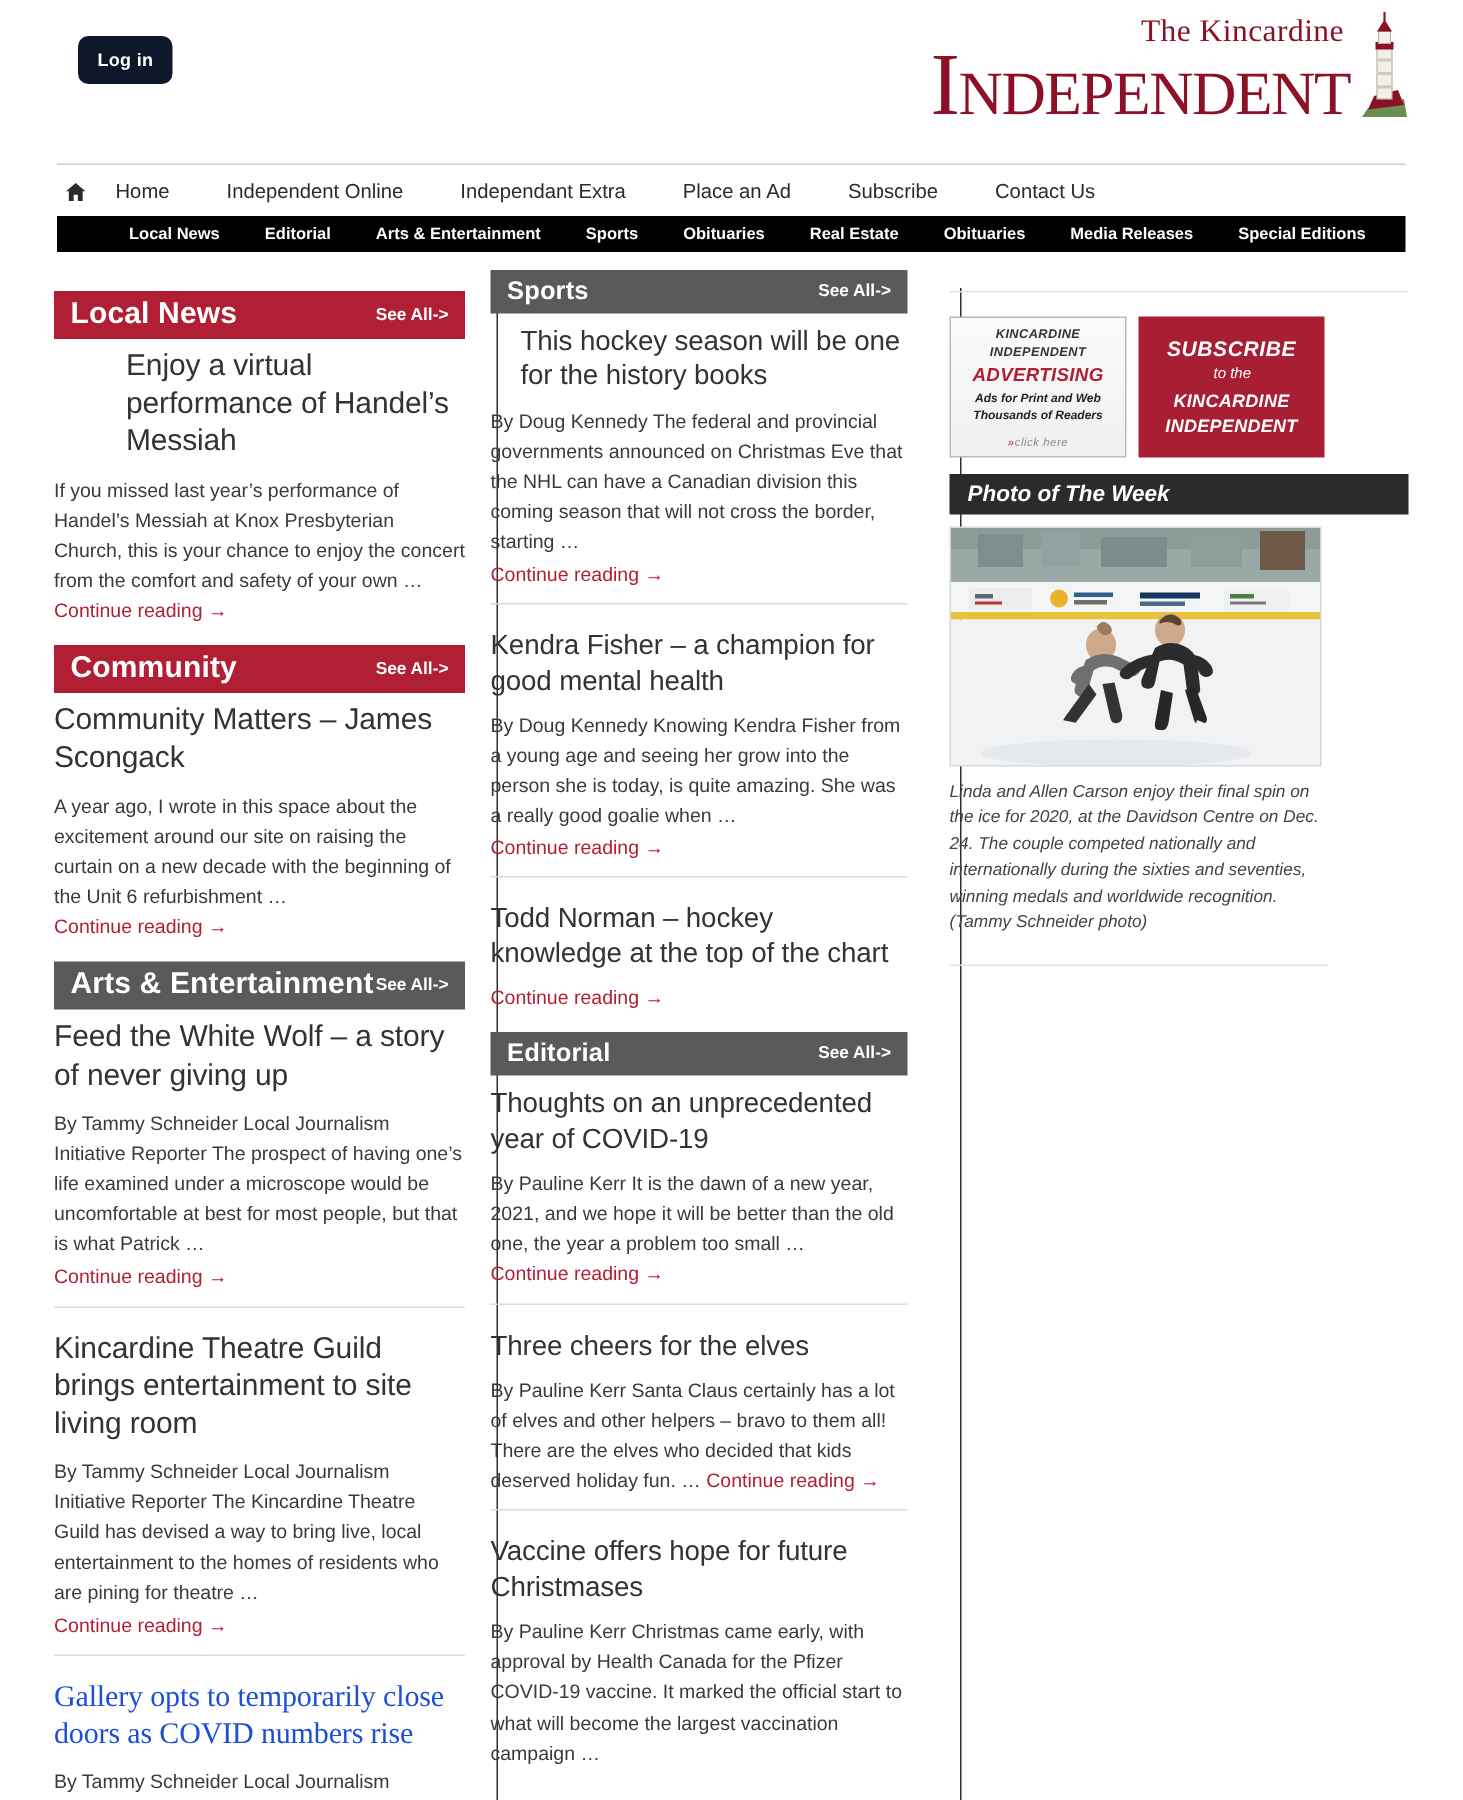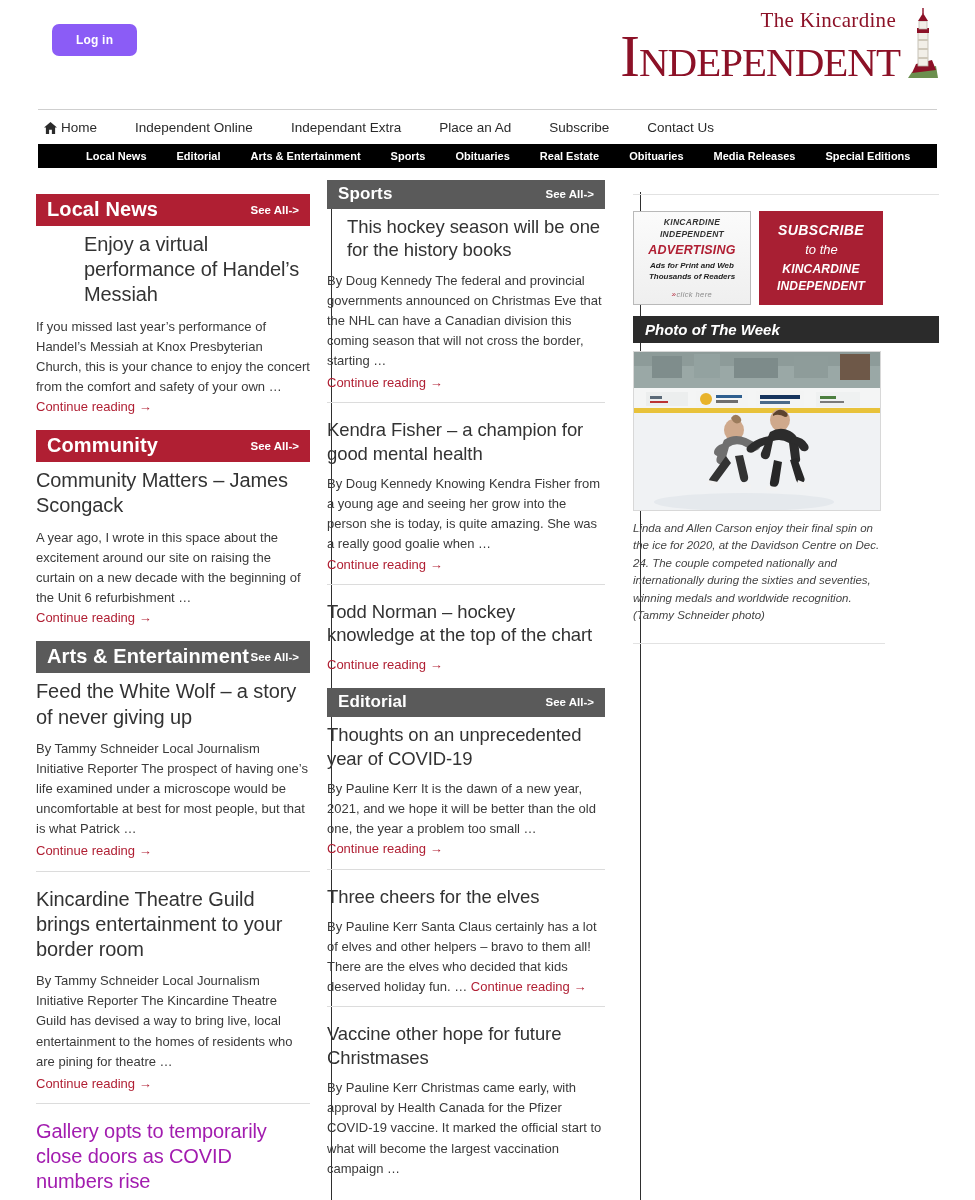--- a/index.html
+++ b/index.html
@@ -13,24 +13,24 @@
     position: relative;
   }
   
   .masthead {
     position: relative;
     height: 105px;
     padding: 0 38px;
   }
   .login-btn {
     position: absolute; left: 52px; top: 24px;
-    background: #8b5cf6; color:#fff;
+    background: #0f172a; color:#fff;
     border: none; border-radius: 7px;
     font-size: 12px; font-weight: bold;
-    padding: 9px 24px;
+    padding: 9px 13px;
     font-family: "Liberation Sans", sans-serif;
     cursor: pointer;
     letter-spacing: .2px;
   }
   .logo-wrap {
     position:absolute; right: 35px; top: 6px;
     display:flex; align-items:flex-end; gap: 6px;
   }
   .logo-text { position: relative; text-align:right; line-height:1; }
   .logo-the {
@@ -56,21 +56,21 @@
   .lighthouse { width: 34px; height: 72px; position: relative; margin-bottom: 6px; }
   
   .nav-sep { height:1px; background:#cfcfcf; margin: 4px 38px 0 38px; }
   .mainnav {
     display:flex; align-items:center; gap: 38px;
     padding: 10px 38px 9px 44px;
     font-size: 13.5px;
     color: #2b2b2b;
   }
   .mainnav a { color:#2b2b2b; text-decoration:none; white-space:nowrap; }
-  .home-item { display:flex; align-items:center; gap:4px; }
+  .home-item { display:flex; align-items:center; gap:20px; }
   .home-ico { display:inline-block; width:13px; height:12px; }
   .subnav {
     background:#000; color:#fff;
     display:flex; align-items:center; gap: 30px;
     padding: 6px 38px 6px 48px;
     font-size: 11px; font-weight: bold;
     margin: 0 38px 0 38px;
   }
   .subnav a { color:#fff; text-decoration:none; white-space:nowrap; }
   
@@ -123,21 +123,21 @@
   .ad-big { font-size:12.5px; font-weight:bold; color:#b01f33; letter-spacing:.2px; margin:3px 0 3px 0; }
   .ad-l2 { font-size:8px; font-weight:bold; color:#222; line-height:1.4; }
   .ad-click { font-size:7.5px; color:#8a8a8a; margin-top:7px; letter-spacing:.4px; }
   .ad-click .bullet { color:#b01f33; }
   .sub-box {
     width: 124px; height: 94px; background:#a81f33; color:#fff;
     display:flex; flex-direction:column; align-items:center;
     justify-content:center; text-align:center; padding: 4px;
   }
   .sub-1 { font-size: 14px; font-weight:bold; letter-spacing:.4px; }
-  .sub-2 { font-size: 13px; margin: 4px 0 4px 1px; }
+  .sub-2 { font-size: 10px; margin: 4px 0 4px 1px; }
   .sub-3 { font-size: 12px; font-weight:bold; line-height:1.35; letter-spacing:.2px; }
   .potw-head {
     background:#2b2b2b; color:#fff; margin: 11px 0 8px 28px;
     padding: 5px 12px; font-style: italic; font-weight:bold; font-size: 15px;
   }
   .photo {
     margin-left: 28px; width: 248px; height: 160px;
     position: relative; overflow:hidden;
     border: 1px solid #d8d8d8;
   }
@@ -235,26 +235,26 @@
         <div class="sec-head gray">
           <span class="sec-title">Arts &amp; Entertainment</span>
           <a class="see-all" href="#">See All-&gt;</a>
         </div>
         <div class="art">
           <a class="art-title" href="#" style="display: block; text-decoration: none; color: rgb(51, 51, 51);">Feed the White Wolf – a story of never giving up</a>
           <p class="art-excerpt">By Tammy Schneider Local Journalism Initiative Reporter The prospect of having one’s life examined under a microscope would be uncomfortable at best for most people, but that is what Patrick …</p>
           <div class="art-excerpt" style="margin-top: 2px;"><a class="more" href="#">Continue reading →</a></div>
         </div>
         <div class="art">
-          <a class="art-title" href="#" style="display: block; text-decoration: none; color: rgb(51, 51, 51);">Kincardine Theatre Guild brings entertainment to your border room</a>
+          <a class="art-title" href="#" style="display: block; text-decoration: none; color: rgb(51, 51, 51);">Kincardine Theatre Guild brings entertainment to site living room</a>
           <p class="art-excerpt">By Tammy Schneider Local Journalism Initiative Reporter The Kincardine Theatre Guild has devised a way to bring live, local entertainment to the homes of residents who are pining for theatre …</p>
           <div class="art-excerpt" style="margin-top: 2px;"><a class="more" href="#">Continue reading →</a></div>
         </div>
         <div class="art">
-          <a class="art-title" href="#" style="display: block; text-decoration: none; color: #a21caf;">Gallery opts to temporarily close doors as COVID numbers rise</a>
+          <a class="art-title" href="#" style="display: block; text-decoration: none; color: #1d4ed8; font-family: Liberation Serif, serif;">Gallery opts to temporarily close doors as COVID numbers rise</a>
           <p class="art-excerpt">  By Tammy Schneider Local Journalism Initiative Reporter Shoppers hoping to pick up a unique Christmas gift or two at the Victoria Park Gallery may be able to finish their … </p>
         </div>
       </div>
     </div>
 
   <div class="col-mid" id="col-mid">
       <div class="sec-block">
         <div class="sec-head gray">
           <span class="sec-title sm">Sports</span>
           <a class="see-all" href="#">See All-&gt;</a>
@@ -280,21 +280,21 @@
         </div>
         <div class="art">
           <a class="art-title mid" href="#" style="display: block; text-decoration: none; color: rgb(51, 51, 51);">Thoughts on an unprecedented year of COVID-19</a>
           <p class="art-excerpt">By Pauline Kerr  It is the dawn of a new year, 2021, and we hope it will be better than the old one, the year a problem too small … <a class="more" href="#">Continue reading →</a></p>
         </div>
         <div class="art">
           <a class="art-title mid" href="#" style="display: block; text-decoration: none; color: rgb(51, 51, 51);">Three cheers for the elves</a>
           <p class="art-excerpt">By Pauline Kerr Santa Claus certainly has a lot of elves and other helpers – bravo to them all! There are the elves who decided that kids deserved holiday fun. … <a class="more" href="#">Continue reading →</a></p>
         </div>
         <div class="art">
-          <a class="art-title mid" href="#" style="display: block; text-decoration: none; color: rgb(51, 51, 51);">Vaccine other hope for future Christmases</a>
+          <a class="art-title mid" href="#" style="display: block; text-decoration: none; color: rgb(51, 51, 51);">Vaccine offers hope for future Christmases</a>
           <p class="art-excerpt">By Pauline Kerr  Christmas came early, with approval by Health Canada for the Pfizer COVID-19 vaccine. It marked the official start to what will become the largest vaccination campaign …</p>
         </div>
       </div>
     </div>
 
   <div class="col-right">
     <div class="sb-rule"></div>
 
     <div class="ads">
       <div class="ad-box">

